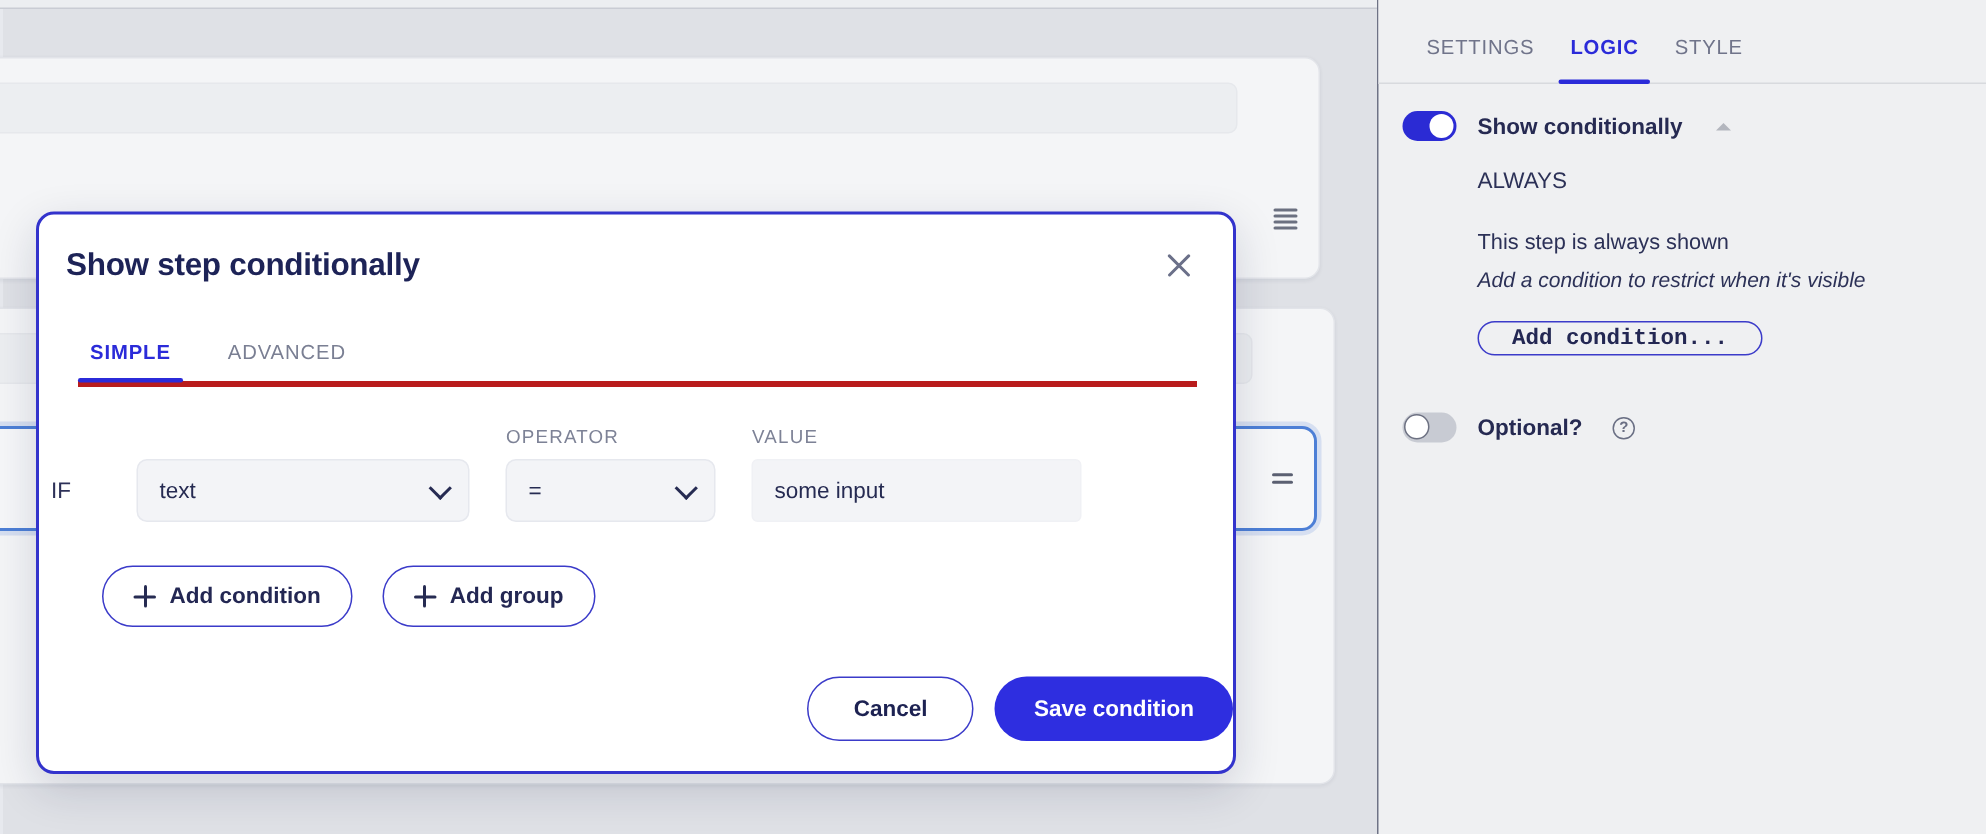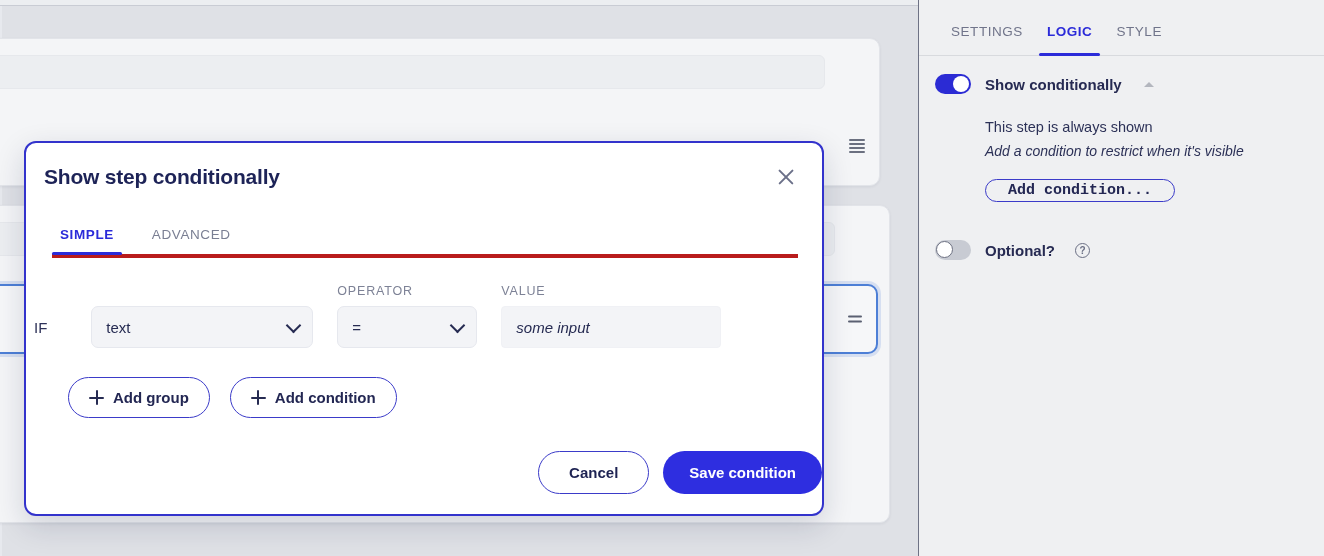--- a/index.html
+++ b/index.html
@@ -180,21 +180,20 @@
     width: 11px; height: 11px;
     border-right: 2.4px solid #262b52; border-bottom: 2.4px solid #262b52;
     transform: rotate(45deg); margin-top: -3px;
   }
   .text-input {
     width: 220px; height: 42px;
     background: #f3f4f7; border: 1px solid #f0f1f5; border-radius: 4px;
     padding: 0 14px; font-size: 15px; color: #262b52;
     font-family: "Liberation Sans", sans-serif;
     outline: none;
-    font-style: italic;
   }
   .add-row { display: flex; gap: 20px; padding: 29px 0 0 42px; }
   .btn-add { padding: 11px 20px; font-size: 15px; }
   .plus {
     position: relative; width: 15px; height: 15px; flex: none;
   }
   .plus::before, .plus::after {
     content: ""; position: absolute; background: #262b52; border-radius: 1px;
   }
   .plus::before { left: 0; top: 6.5px; width: 15px; height: 2px; }
@@ -258,20 +257,21 @@
 
       <div class="row-toggle">
         <div class="toggle on">
           <div class="knob"></div>
         </div>
         <div class="toggle-label">Show conditionally</div>
         <div class="caret-up"></div>
       </div>
 
       <div class="sb-indent">
+        <div class="always-label">ALWAYS</div>
         <div class="always-desc">This step is always shown</div>
         <div class="always-hint">Add a condition to restrict when it's visible</div>
         <div class="pill-outline btn-addcond">
           <span>Add condition...</span>
         </div>
       </div>
 
       <div class="row-optional">
         <div class="toggle off">
           <div class="knob"></div>
@@ -318,25 +318,25 @@
 
       <div class="field-group">
         <div class="field-label lower">VALUE</div>
         <input class="text-input" type="text" value="some input" style="">
       </div>
     </div>
 
     <div class="add-row">
       <div class="pill-outline btn-add">
         <span class="plus"></span>
-        <span>Add group</span>
+        <span>Add condition</span>
       </div>
       <div class="pill-outline btn-add">
         <span class="plus"></span>
-        <span>Add condition</span>
+        <span>Add group</span>
       </div>
     </div>
 
     <div class="modal-foot">
       <button class="btn-cancel">Cancel</button>
       <button class="btn-save">Save condition</button>
     </div>
 
   </div>
 </div>

